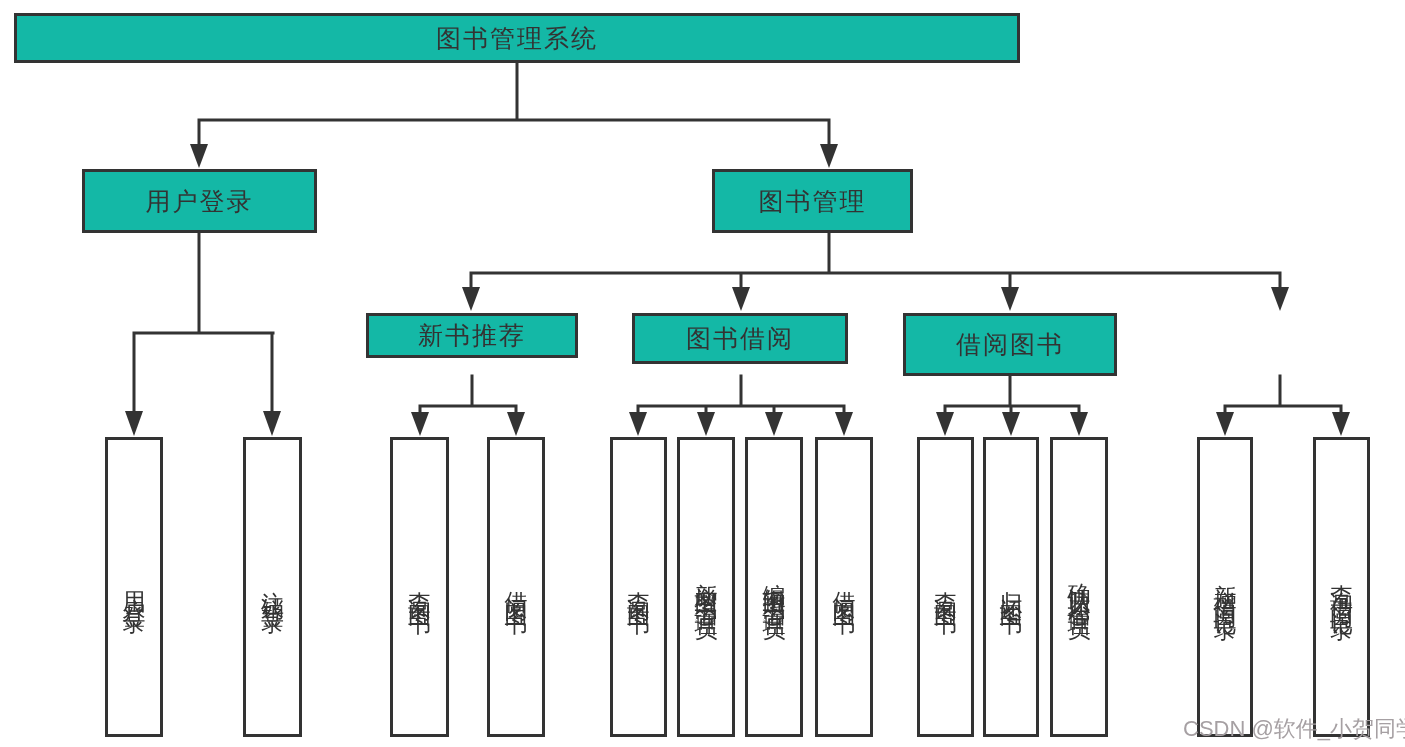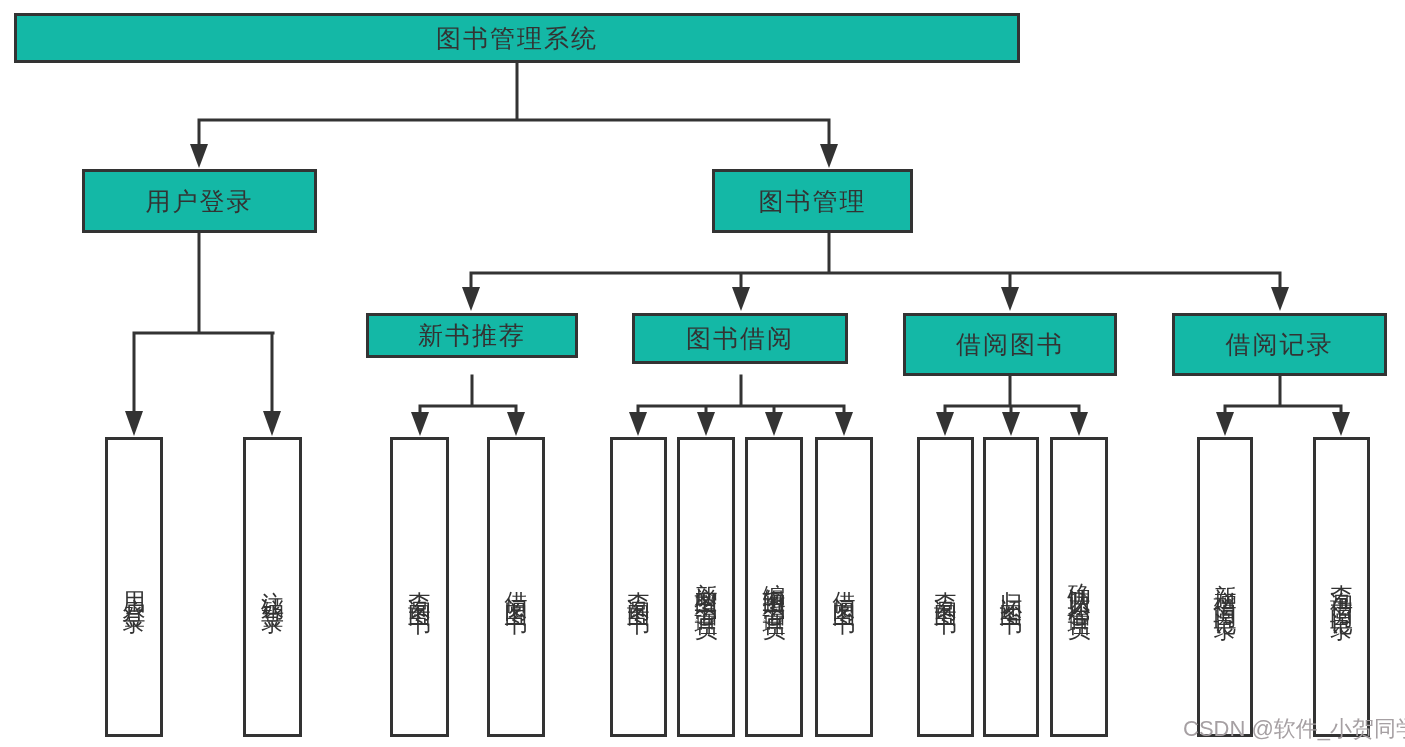--- a/index.html
+++ b/index.html
@@ -102,21 +102,20 @@
   </svg>
 
   <div class="hbox" style="left:14px;top:13px;width:1006px;height:50px;">图书管理系统</div>
 
   <div class="hbox" style="left:82px;top:169px;width:235px;height:64px;">用户登录</div>
   <div class="hbox" style="left:712px;top:169px;width:201px;height:64px;">图书管理</div>
 
   <div class="hbox" style="left:366px;top:313px;width:212px;height:45px;">新书推荐</div>
   <div class="hbox" style="left:632px;top:313px;width:216px;height:51px;">图书借阅</div>
   <div class="hbox" style="left:903px;top:313px;width:214px;height:63px;">借阅图书</div>
-  <div class="hbox" style="left:1172px;top:313px;width:215px;height:63px;">借阅记录</div>
 
   <div class="vbox" style="left:105px;width:58px;">用户登录</div>
   <div class="vbox" style="left:243px;width:59px;">注销登录</div>
 
   <div class="vbox" style="left:390px;width:59px;">查询图书</div>
   <div class="vbox" style="left:487px;width:58px;">借阅图书</div>
 
   <div class="vbox" style="left:610px;width:57px;">查询图书</div>
   <div class="vbox" style="left:677px;width:58px;letter-spacing:5px;">新增图书（管理员）</div>
   <div class="vbox" style="left:745px;width:58px;letter-spacing:5px;">编辑图书（管理员）</div>

